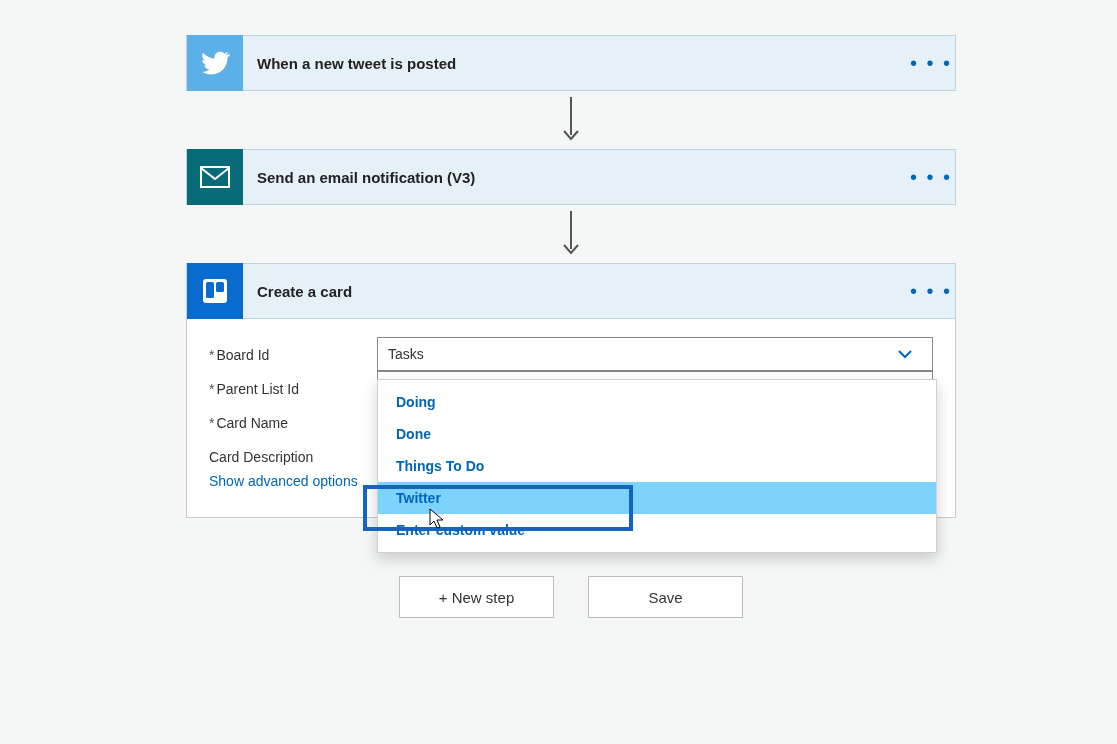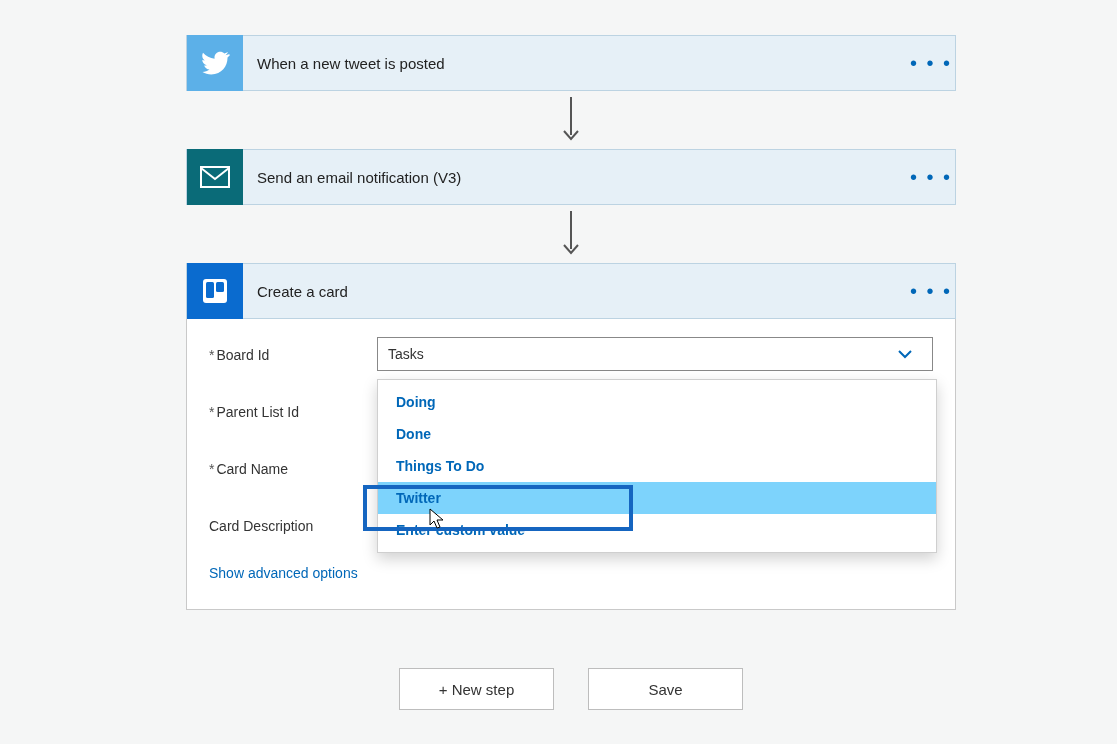--- a/index.html
+++ b/index.html
@@ -36,20 +36,21 @@
     display: flex;
     align-items: center;
     justify-content: center;
     flex-shrink: 0;
   }
   .step-title {
     flex: 1;
     padding-left: 14px;
     font-size: 15px;
     color: #222;
+    font-weight: bold;
   }
   .step-menu {
     width: 48px;
     text-align: center;
     color: #0067b8;
     font-size: 20px;
     letter-spacing: 2px;
     cursor: pointer;
   }
 
@@ -67,21 +68,21 @@
     background: #ffffff;
     border: 1px solid #c9c9c9;
     border-top: none;
     padding: 18px 22px 28px 22px;
     position: relative;
   }
   .field-row {
     display: flex;
     align-items: center;
     min-height: 34px;
-    margin-bottom: 23px;
+    margin-bottom: 0;
   }
   .field-label {
     width: 168px;
     font-size: 14px;
     color: #333;
     flex-shrink: 0;
     padding-top: 2px;
   }
   .req { color: #555; margin-right: 2px; }
   .field-control {

